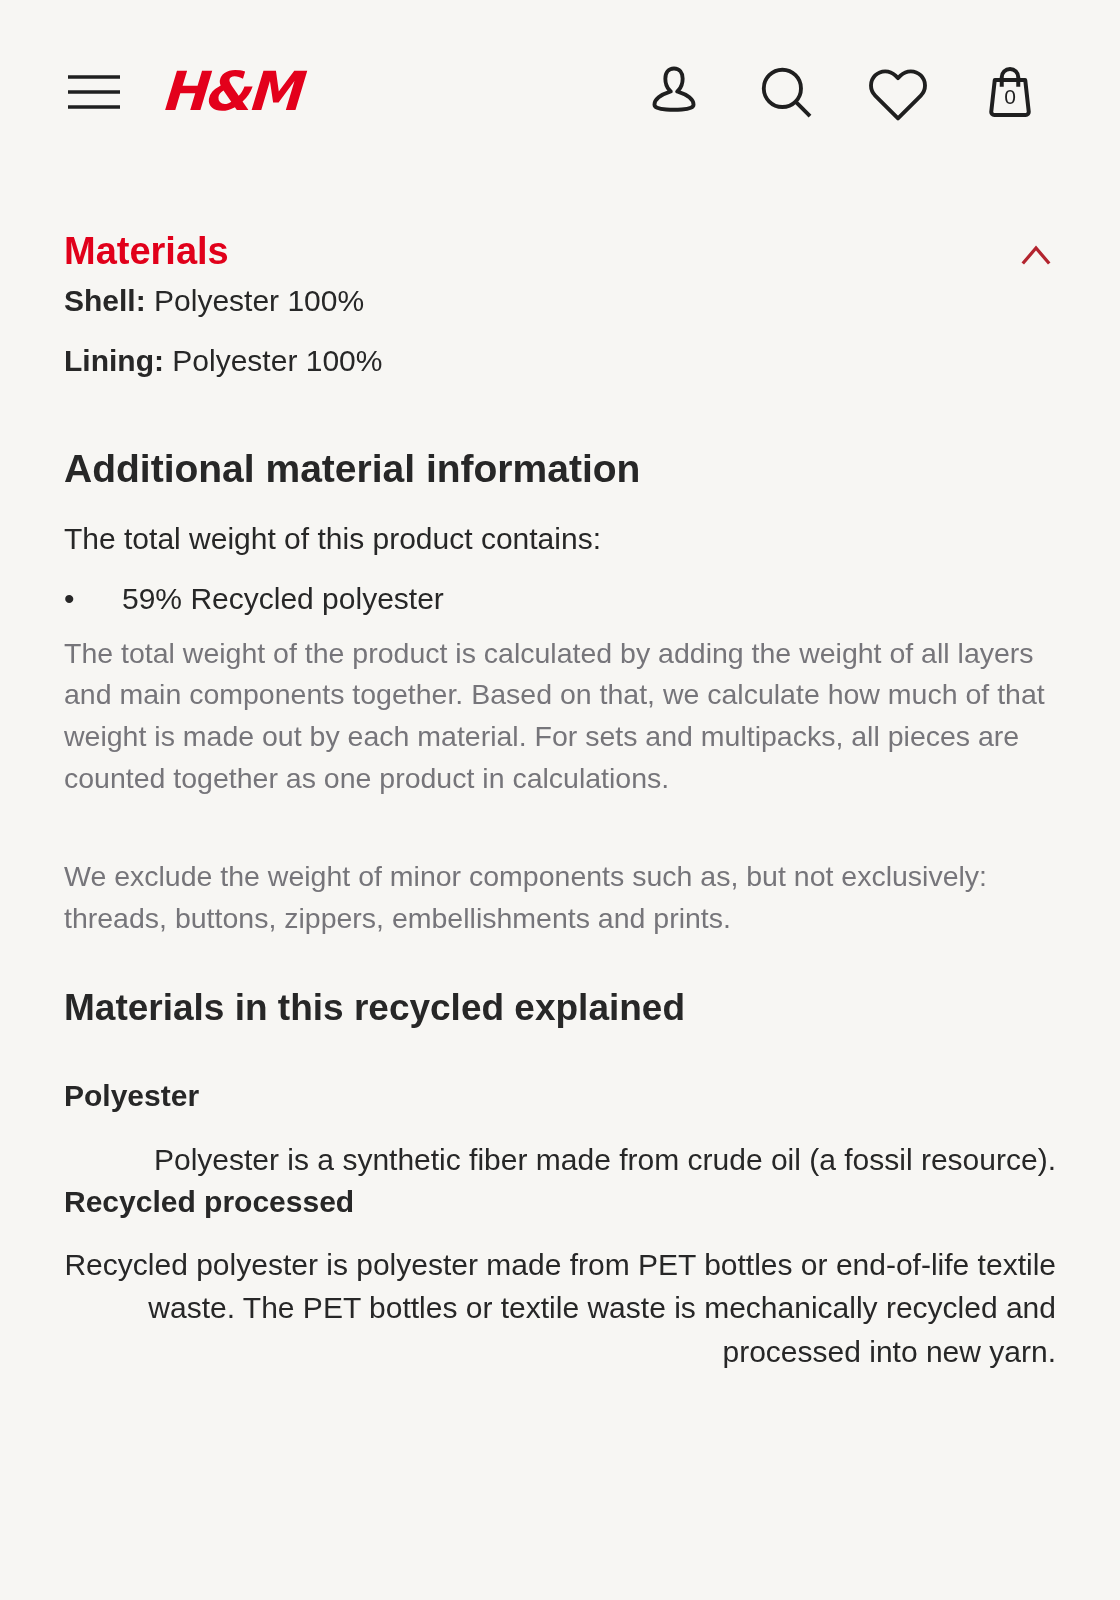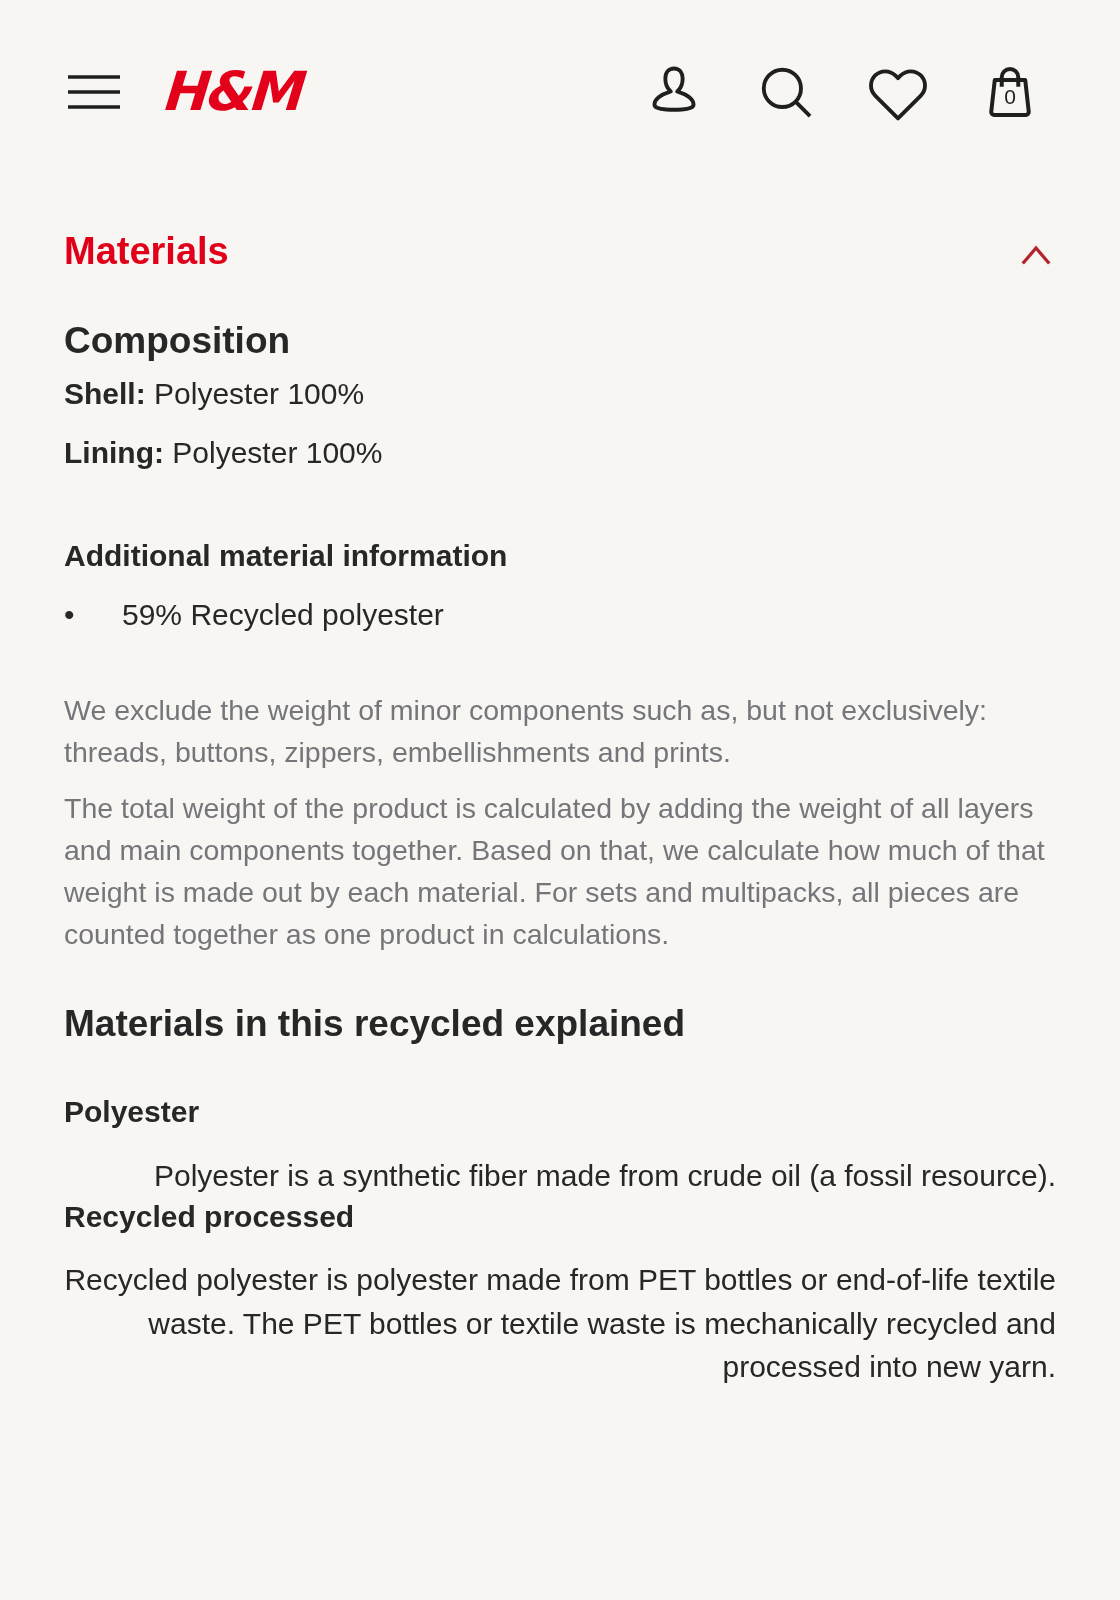--- a/index.html
+++ b/index.html
@@ -60,21 +60,21 @@
     margin-top: 50px;
     font-size: 37px; font-weight: 700; line-height: 1.15;
   }
   .comp-row { font-size: 30px; line-height: 1.26; }
   .comp-row.first { margin-top: 12px; }
   .comp-row.second { margin-top: 22px; }
   .comp-row strong { font-weight: 700; }
 
   .additional-heading {
     margin-top: 66px;
-    font-size: 30px; font-weight: 700; line-height: 1.2;
+    font-size: 39px; font-weight: 700; line-height: 1.2;
   }
   .intro-line { margin-top: 28px; font-size: 30px; line-height: 1.27; }
 
   .bullet-row { margin-top: 22px; display: flex; font-size: 30px; line-height: 1.27; }
   .bullet-dot { width: 58px; flex: 0 0 58px; }
   .bullet-text { flex: 1; }
 
   .fine-print {
     color: #76757A;
     font-size: 28.5px;
@@ -141,37 +141,37 @@
 
   <div class="section-head">
     <h2 class="section-title">Materials</h2>
     <button class="collapse-btn" aria-label="collapse">
       <svg width="38" height="28" viewBox="0 0 24 18" fill="none" stroke="#B3242E" stroke-width="2.1">
         <polyline points="3.5,14.5 12,4.5 20.5,14.5"></polyline>
       </svg>
     </button>
   </div>
 
-  <h3 class="composition-heading">Composition</h3>
 
   <p class="comp-row first"><strong>Shell:</strong> <span>Polyester 100%</span></p>
 
   <p class="comp-row second"><strong>Lining:</strong> <span>Polyester 100%</span></p>
 
   <h4 class="additional-heading">Additional material information</h4>
 
+  <p class="intro-line">The total weight of this product contains:</p>
 
   <div class="bullet-row">
     <span class="bullet-dot">•</span>
     <span class="bullet-text">59% Recycled polyester</span>
   </div>
 
+  <p class="fine-print second">The total weight of the product is calculated by adding the weight of all layers and main components together. Based on that, we calculate how much of that weight is made out by each material. For sets and multipacks, all pieces are counted together as one product in calculations.</p>
+
   <p class="fine-print first">We exclude the weight of minor components such as, but not exclusively: threads, buttons, zippers, embellishments and prints.</p>
-
-  <p class="fine-print second">The total weight of the product is calculated by adding the weight of all layers and main components together. Based on that, we calculate how much of that weight is made out by each material. For sets and multipacks, all pieces are counted together as one product in calculations.</p>
 
   <h3 class="explained-heading">Materials in this recycled explained</h3>
 
   <p class="entry-name first">Polyester</p>
   <p class="entry-desc first">Polyester is a synthetic fiber made from crude oil (a fossil resource).</p>
 
   <p class="entry-name second">Recycled processed</p>
   <p class="entry-desc second">Recycled polyester is polyester made from PET bottles or end-of-life textile waste. The PET bottles or textile waste is mechanically recycled and processed into new yarn.</p>
 
 </main>

